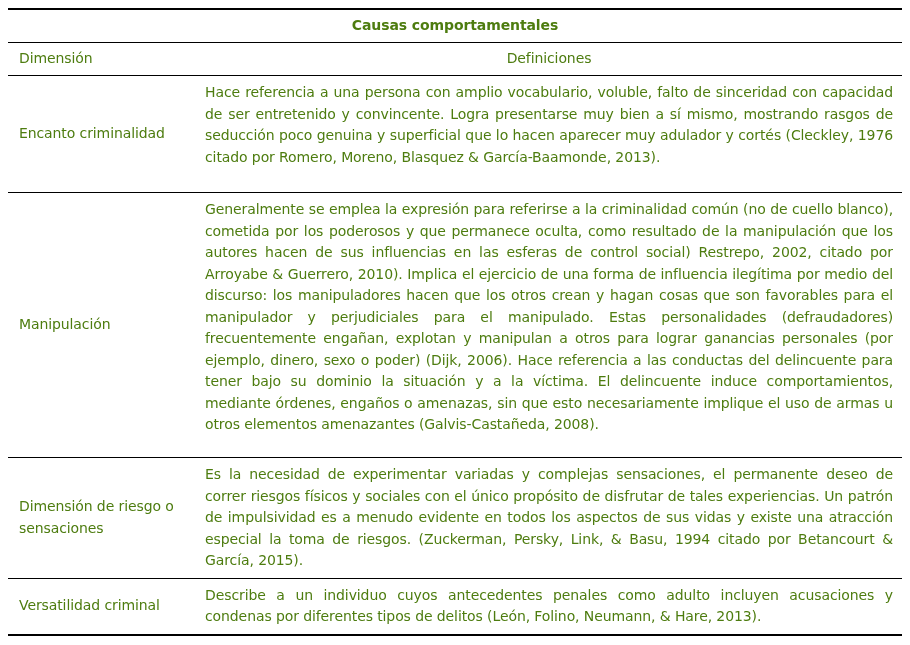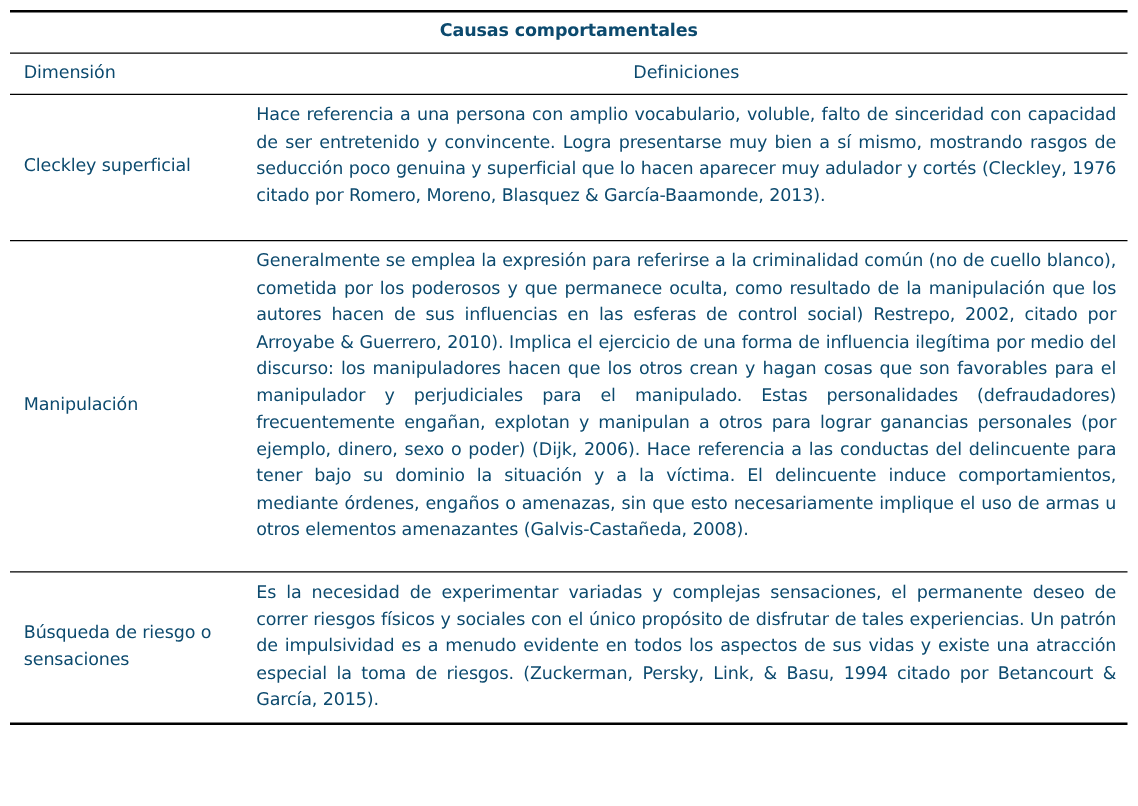--- a/index.html
+++ b/index.html
@@ -6,21 +6,21 @@
     margin: 0;
     padding: 0;
     background: #ffffff;
   }
   .page {
     position: relative;
     width: 910px;
     height: 645px;
     background: #ffffff;
     font-family: "DejaVu Sans", "Liberation Sans", sans-serif;
-    color: #0c4a6e;
+    color: #4d7c0f;
     overflow: hidden;
   }
   .causes-table {
     position: absolute;
     left: 8px;
     top: 8px;
     width: 894px;
     border-top: 2.5px solid #000000;
     border-bottom: 2.5px solid #000000;
     font-size: 14px;
@@ -78,34 +78,40 @@
 
     <div class="title-row">Causas comportamentales</div>
 
     <div class="row header-row">
       <div class="col-dim">Dimensión</div>
       <div class="col-def">Definiciones</div>
     </div>
 
     <div class="row r1">
       <div class="col-dim">
-        <span>Cleckley superficial</span>
+        <span>Encanto criminalidad</span>
       </div>
       <div class="col-def">Hace referencia a una persona con amplio vocabulario, voluble, falto de sinceridad con capacidad de ser entretenido y convincente. Logra presentarse muy bien a sí mismo, mostrando rasgos de seducción poco genuina y superficial que lo hacen aparecer muy adulador y cortés (Cleckley, 1976 citado por Romero, Moreno, Blasquez &amp; García-Baamonde, 2013).</div>
     </div>
 
     <div class="row r2">
       <div class="col-dim">
         <span>Manipulación</span>
       </div>
       <div class="col-def">Generalmente se emplea la expresión para referirse a la criminalidad común (no de cuello blanco), cometida por los poderosos y que permanece oculta, como resultado de la manipulación que los autores hacen de sus influencias en las esferas de control social) Restrepo, 2002, citado por Arroyabe &amp; Guerrero, 2010). Implica el ejercicio de una forma de influencia ilegítima por medio del discurso: los manipuladores hacen que los otros crean y hagan cosas que son favorables para el manipulador y perjudiciales para el manipulado. Estas personalidades (defraudadores) frecuentemente engañan, explotan y manipulan a otros para lograr ganancias personales (por ejemplo, dinero, sexo o poder) (Dijk, 2006). Hace referencia a las conductas del delincuente para tener bajo su dominio la situación y a la víctima. El delincuente induce comportamientos, mediante órdenes, engaños o amenazas, sin que esto necesariamente implique el uso de armas u otros elementos amenazantes (Galvis-Castañeda, 2008).</div>
     </div>
 
     <div class="row r3">
       <div class="col-dim">
-        <span>Búsqueda de riesgo o sensaciones</span>
+        <span>Dimensión de riesgo o sensaciones</span>
       </div>
       <div class="col-def">Es la necesidad de experimentar variadas y complejas sensaciones, el permanente deseo de correr riesgos físicos y sociales con el único propósito de disfrutar de tales experiencias. Un patrón de impulsividad es a menudo evidente en todos los aspectos de sus vidas y existe una atracción especial la toma de riesgos. (Zuckerman, Persky, Link, &amp; Basu, 1994 citado por Betancourt &amp; García, 2015).</div>
     </div>
 
+    <div class="row r4">
+      <div class="col-dim">
+        <span>Versatilidad criminal</span>
+      </div>
+      <div class="col-def">Describe a un individuo cuyos antecedentes penales como adulto incluyen acusaciones y condenas por diferentes tipos de delitos (León, Folino, Neumann, &amp; Hare, 2013).</div>
+    </div>
 
   </div>
 </div>
 
 </body></html>

